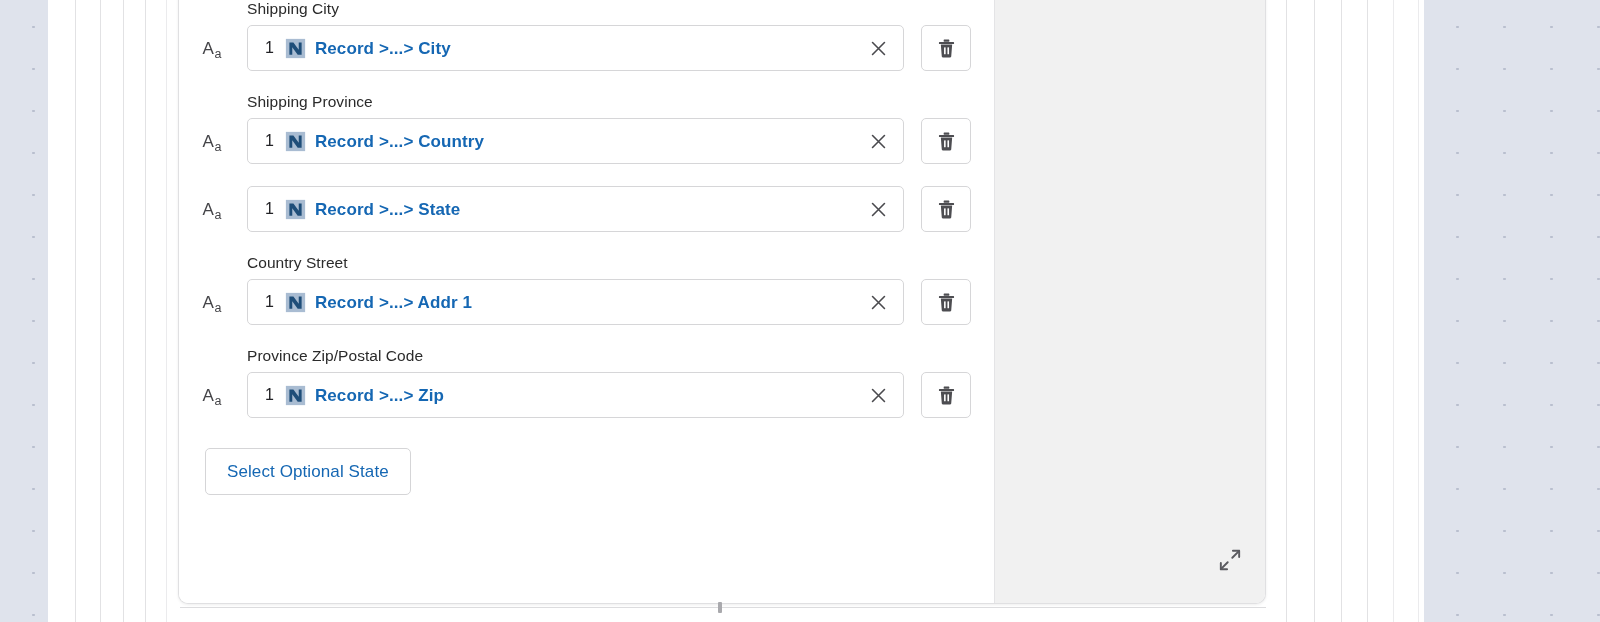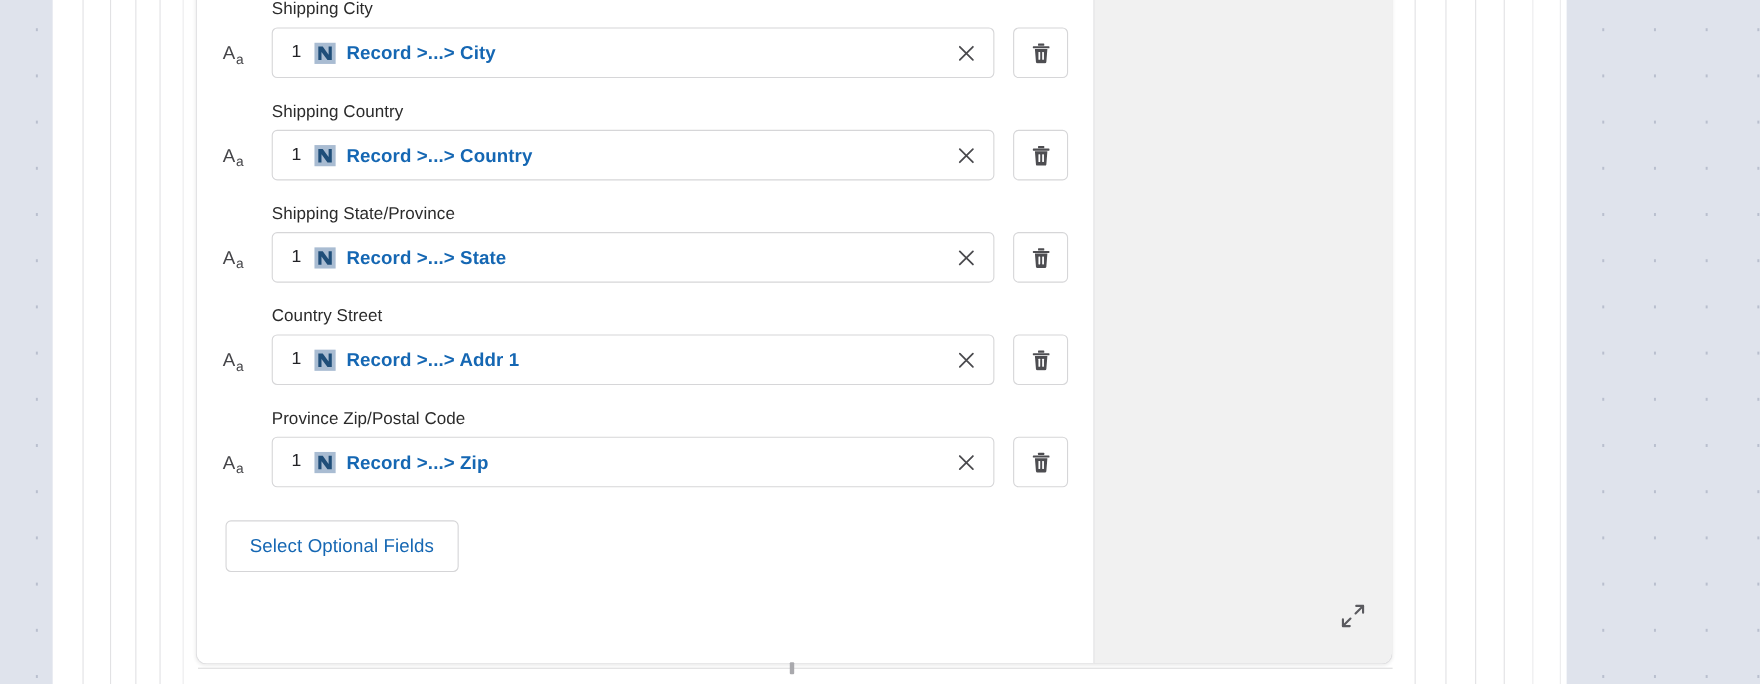--- a/index.html
+++ b/index.html
@@ -291,21 +291,21 @@
               <path d="M3 5.8h12l-1 12.6a1.4 1.4 0 0 1-1.4 1.2H5.4A1.4 1.4 0 0 1 4 18.4z" fill="#4d4d51"></path>
               <rect x="6.4" y="8.6" width="1.7" height="7.6" rx="0.5" fill="#ffffff"></rect>
               <rect x="10" y="8.6" width="1.7" height="7.6" rx="0.5" fill="#ffffff"></rect>
             </svg>
           </div>
         </div>
       </div>
 
       
       <div class="field-block">
-        <div class="field-label">Shipping Country</div>
+        <div class="field-label">Shipping Province</div>
         <div class="field-row">
           <div class="type-icon">
             <span>A</span>
               <span class="a-small">a</span>
           </div>
           <div class="merge-input">
             <span class="token-index">1</span>
             <svg class="n-logo" viewBox="0 0 24 24">
               <rect x="1" y="1" width="22" height="22" fill="#a9bcd2"></rect>
               <path d="M5 19V5h4.6l6.1 8.4V5H19v14h-4.5L8.3 10.6V19z" fill="#1f4e79"></path>
@@ -324,21 +324,20 @@
               <path d="M3 5.8h12l-1 12.6a1.4 1.4 0 0 1-1.4 1.2H5.4A1.4 1.4 0 0 1 4 18.4z" fill="#4d4d51"></path>
               <rect x="6.4" y="8.6" width="1.7" height="7.6" rx="0.5" fill="#ffffff"></rect>
               <rect x="10" y="8.6" width="1.7" height="7.6" rx="0.5" fill="#ffffff"></rect>
             </svg>
           </div>
         </div>
       </div>
 
       
       <div class="field-block">
-        <div class="field-label">Shipping State/Province</div>
         <div class="field-row">
           <div class="type-icon">
             <span>A</span>
               <span class="a-small">a</span>
           </div>
           <div class="merge-input">
             <span class="token-index">1</span>
             <svg class="n-logo" viewBox="0 0 24 24">
               <rect x="1" y="1" width="22" height="22" fill="#a9bcd2"></rect>
               <path d="M5 19V5h4.6l6.1 8.4V5H19v14h-4.5L8.3 10.6V19z" fill="#1f4e79"></path>
@@ -421,21 +420,21 @@
               <rect x="6" y="0.6" width="6" height="2.2" rx="0.5" fill="#4d4d51"></rect>
               <rect x="1" y="3.2" width="16" height="2" rx="0.6" fill="#4d4d51"></rect>
               <path d="M3 5.8h12l-1 12.6a1.4 1.4 0 0 1-1.4 1.2H5.4A1.4 1.4 0 0 1 4 18.4z" fill="#4d4d51"></path>
               <rect x="6.4" y="8.6" width="1.7" height="7.6" rx="0.5" fill="#ffffff"></rect>
               <rect x="10" y="8.6" width="1.7" height="7.6" rx="0.5" fill="#ffffff"></rect>
             </svg>
           </div>
         </div>
       </div>
 
-      <button class="optional-btn">Select Optional Fields</button>
+      <button class="optional-btn">Select Optional State</button>
 
     </div>
 
     <div id="preview-col">
       <svg id="expand-icon" viewBox="0 0 24 24">
         <path d="M22 2 L14.5 9.5" stroke="#5a5a5f" stroke-width="2.1" stroke-linecap="round"></path>
         <path d="M15.2 2 H22 V8.8" stroke="#5a5a5f" stroke-width="2.1" fill="none" stroke-linecap="round" stroke-linejoin="round"></path>
         <path d="M2 22 L9.5 14.5" stroke="#5a5a5f" stroke-width="2.1" stroke-linecap="round"></path>
         <path d="M8.8 22 H2 V15.2" stroke="#5a5a5f" stroke-width="2.1" fill="none" stroke-linecap="round" stroke-linejoin="round"></path>
       </svg>

